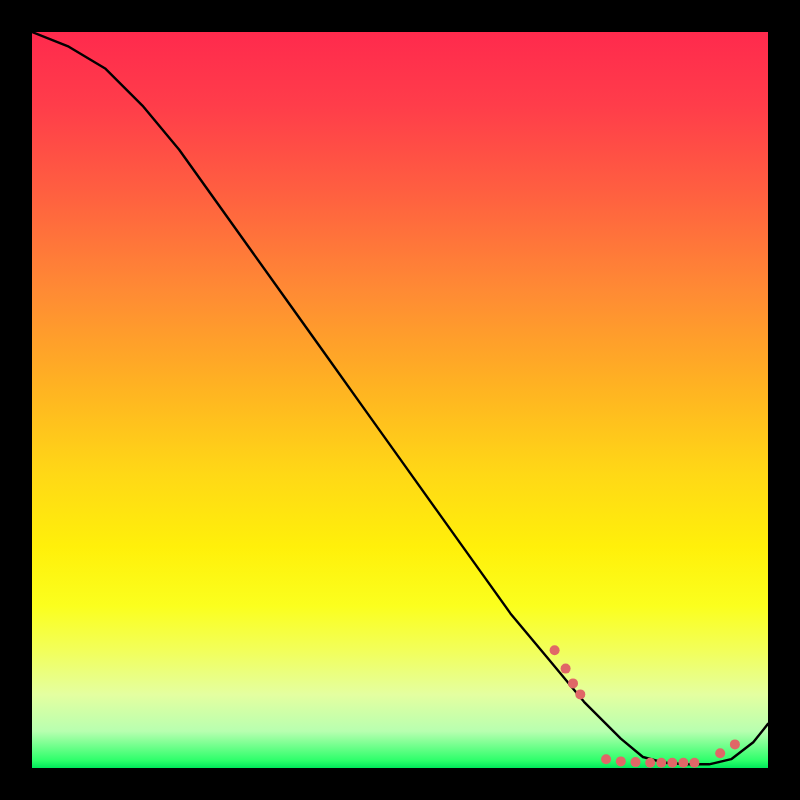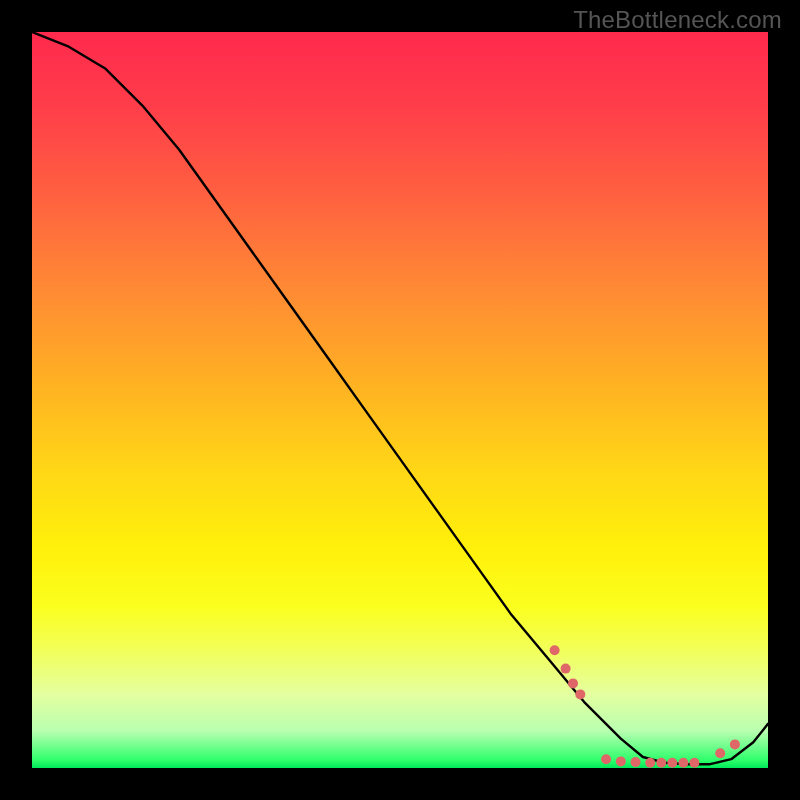--- a/index.html
+++ b/index.html
@@ -55,21 +55,20 @@
     top: 0;
     width: 736px;
     height: 736px;
     pointer-events: none;
   }
 </style>
 </head>
 <body>
 <div class="stage">
 
-  <div class="watermark">TheBottleneck.com</div>
 
   <div class="plot-frame">
     <svg class="curve" viewBox="0 0 736 736">
       <path id="main-curve" fill="none" stroke="#000000" stroke-width="2.4" stroke-linecap="round" stroke-linejoin="round" d="M0.0 0.0 L36.8 14.7 L73.6 36.8 L110.4 73.6 L147.2 117.8 L184.0 169.3 L220.8 220.8 L257.6 272.3 L294.4 323.8 L331.2 375.4 L368.0 426.9 L404.8 478.4 L441.6 529.9 L478.4 581.4 L515.2 625.6 L552.0 669.8 L588.8 706.6 L610.9 725.0 L633.0 730.8 L655.0 732.3 L677.1 732.3 L699.2 727.2 L721.3 710.2 L736.0 691.8"></path>
       <g id="dot-group">
           <circle cx="522.6" cy="618.2" r="5" fill="#e06767"></circle>
           <circle cx="533.6" cy="636.6" r="5" fill="#e06767"></circle>
           <circle cx="541.0" cy="651.4" r="5" fill="#e06767"></circle>
           <circle cx="548.3" cy="662.4" r="5" fill="#e06767"></circle>
           <circle cx="574.1" cy="727.2" r="5" fill="#e06767"></circle>

